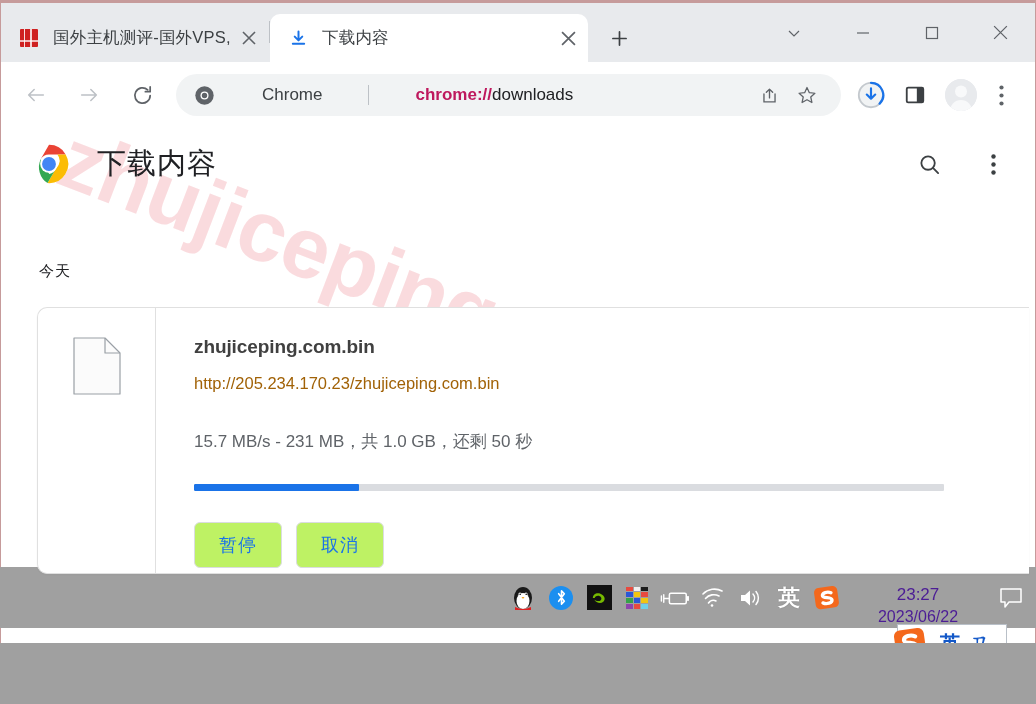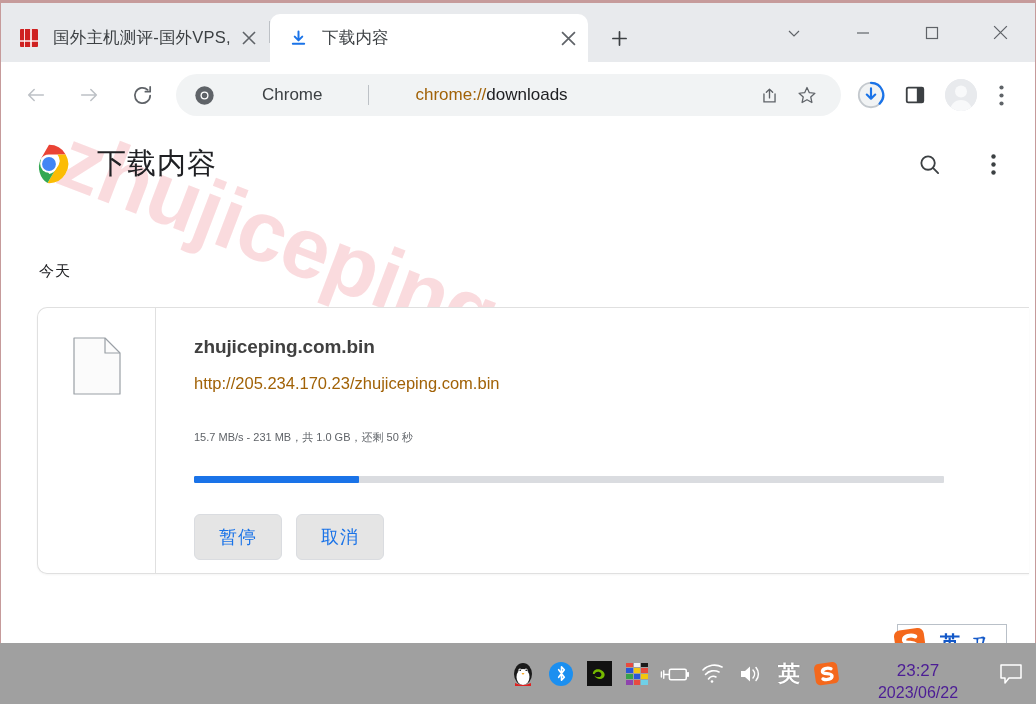--- a/index.html
+++ b/index.html
@@ -3,21 +3,21 @@
 <meta charset="utf-8">
 <style>
   * { box-sizing: border-box; margin: 0; padding: 0; }
   html, body {
     width: 1036px; height: 704px;
     font-family: "Liberation Sans", "DejaVu Sans", sans-serif;
     overflow: hidden;
     background: #a0a0a0;
   }
 
-  .screen { position: relative; width: 1036px; height: 704px; }
+  .screen { position: relative; width: 1036px; height: 628px; }
 
   
   .browser {
     position: absolute; left: 0; top: 0;
     width: 1036px; height: 643px;
     background: #ffffff;
     border-top: 3px solid #c69b9b;
     border-left: 1px solid #c69b9b;
     border-right: 1px solid #c69b9b;
     overflow: hidden;
@@ -147,21 +147,21 @@
     background: #bdc1c6;
     margin: 0 12px;
   }
   .omni-url {
     font-size: 17px;
     color: #202124;
     white-space: nowrap;
     overflow: hidden;
     flex: 1 1 auto;
   }
-  .omni-url .scheme { color: #a16207; }
+  .omni-url .scheme { color: #be185d; font-weight: bold; }
   .omni-actions { display: flex; align-items: center; margin-left: auto; }
   .omni-act {
     width: 36px; height: 36px;
     display: flex; align-items: center; justify-content: center;
     border-radius: 50%;
     color: #5f6368;
     margin-left: 2px;
   }
   .tbbtn {
     width: 40px; height: 40px;
@@ -271,21 +271,21 @@
     color: #404040;
     letter-spacing: -.1px;
   }
   .dl-url {
     margin-top: 16px;
     font-size: 16.5px;
     color: #a16207;
   }
   .dl-status {
     margin-top: 37px;
-    font-size: 11px;
+    font-size: 17px;
     color: #5f6368;
   }
   .dl-progress {
     margin-top: 31px;
     width: 750px;
     height: 7px;
     background: #dadce0;
     border-radius: 1px;
     overflow: hidden;
   }
@@ -297,21 +297,21 @@
   .dl-buttons {
     margin-top: 31px;
     display: flex;
   }
   .dl-btn {
     min-width: 88px;
     height: 46px;
     padding: 0 22px;
     border: 1px solid #dadce0;
     border-radius: 6px;
-    background: #e5e5e5;
+    background: #bef264;
     color: #1a73e8;
     font-size: 18px;
     font-family: inherit;
     letter-spacing: 1px;
     display: flex;
     align-items: center;
     justify-content: center;
     margin-right: 14px;
     cursor: pointer;
   }

